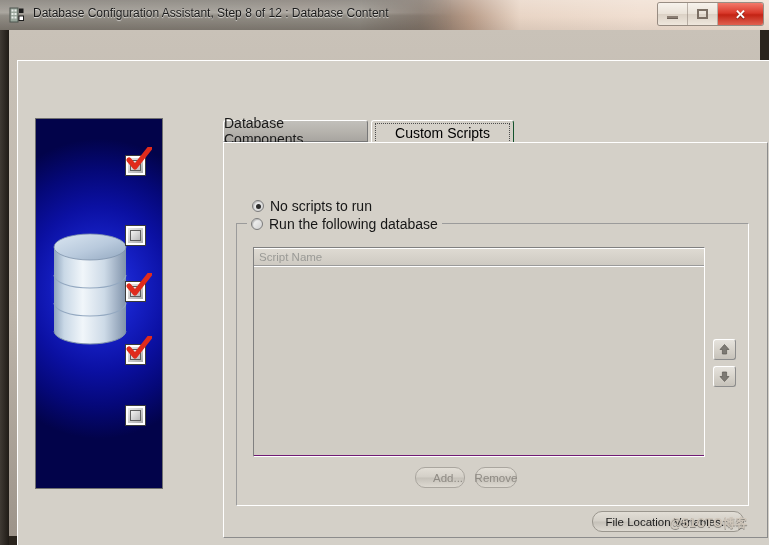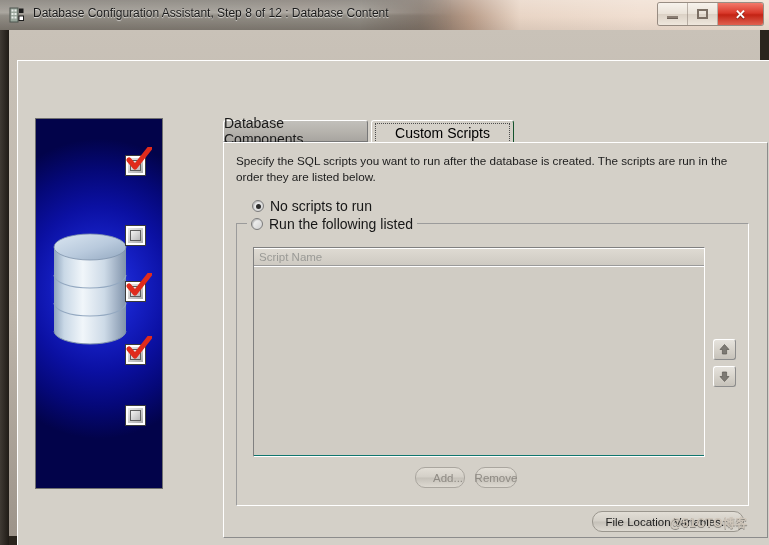--- a/index.html
+++ b/index.html
@@ -284,21 +284,21 @@
     left: 10px; top: -8px;
     background: #d4d0c8;
     padding: 0 4px;
   }
 
   
   #listbox {
     position: absolute;
     left: 16px; top: 23px;
     width: 452px; height: 210px;
-    background: #0f766e;
+    background: #701a75;
     border: 1px solid #808080;
     border-right-color: #ffffff;
     border-bottom-color: #ffffff;
     box-sizing: border-box;
   }
   #colheader {
     height: 18px;
     background: linear-gradient(to bottom, #dedad2 0%, #cecac2 100%);
     border-bottom: 1px solid #9a9a9a;
     border-top: 1px solid #ffffff;
@@ -450,32 +450,31 @@
           <span>Database Components</span>
         </div>
         <div class="tab active">
           <div class="focusring"></div>
           <span>Custom Scripts</span>
         </div>
       </div>
 
       <div id="pane">
 
-        <div id="desc">Specify the SQL scripts you want to run after the database is created. The scripts are run in the order they are listed below.</div>
 
         <div class="radiorow" style="left:28px; top:55px;">
           <span class="radio on"></span>
           <span>No scripts to run</span>
         </div>
 
         <div id="groupbox">
           <div id="groupbox-legend">
             <div class="radiorow" style="position:static;">
               <span class="radio"></span>
-              <span>Run the following listed</span>
+              <span>Run the following database</span>
             </div>
           </div>
 
           <div id="listbox">
             <div id="colheader">
               <span>Script Name</span>
             </div>
             <div id="listbody"></div>
           </div>
 

